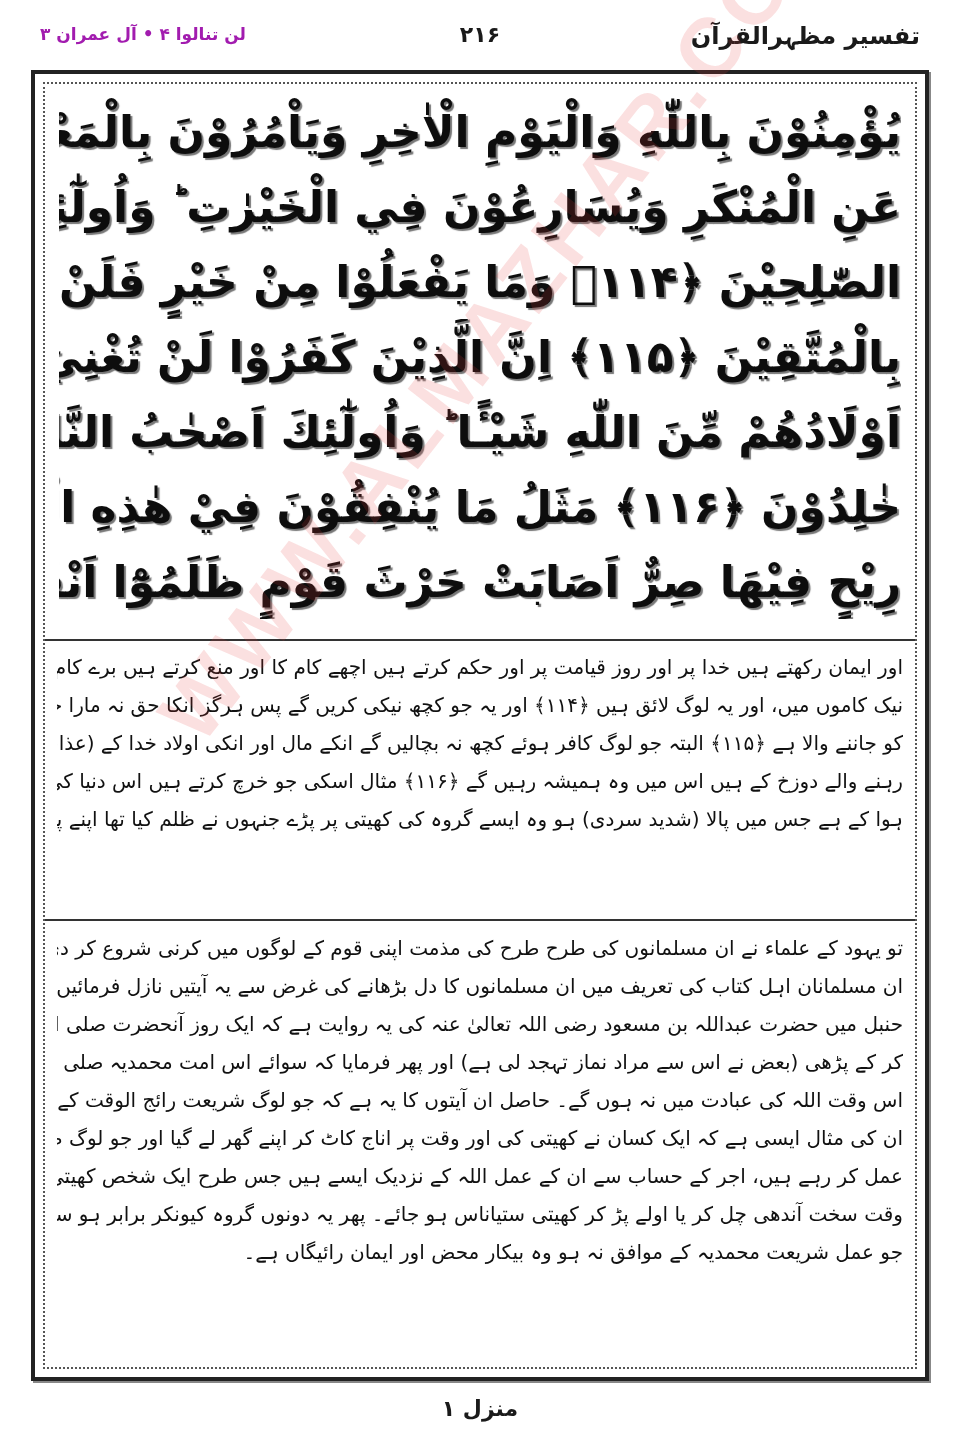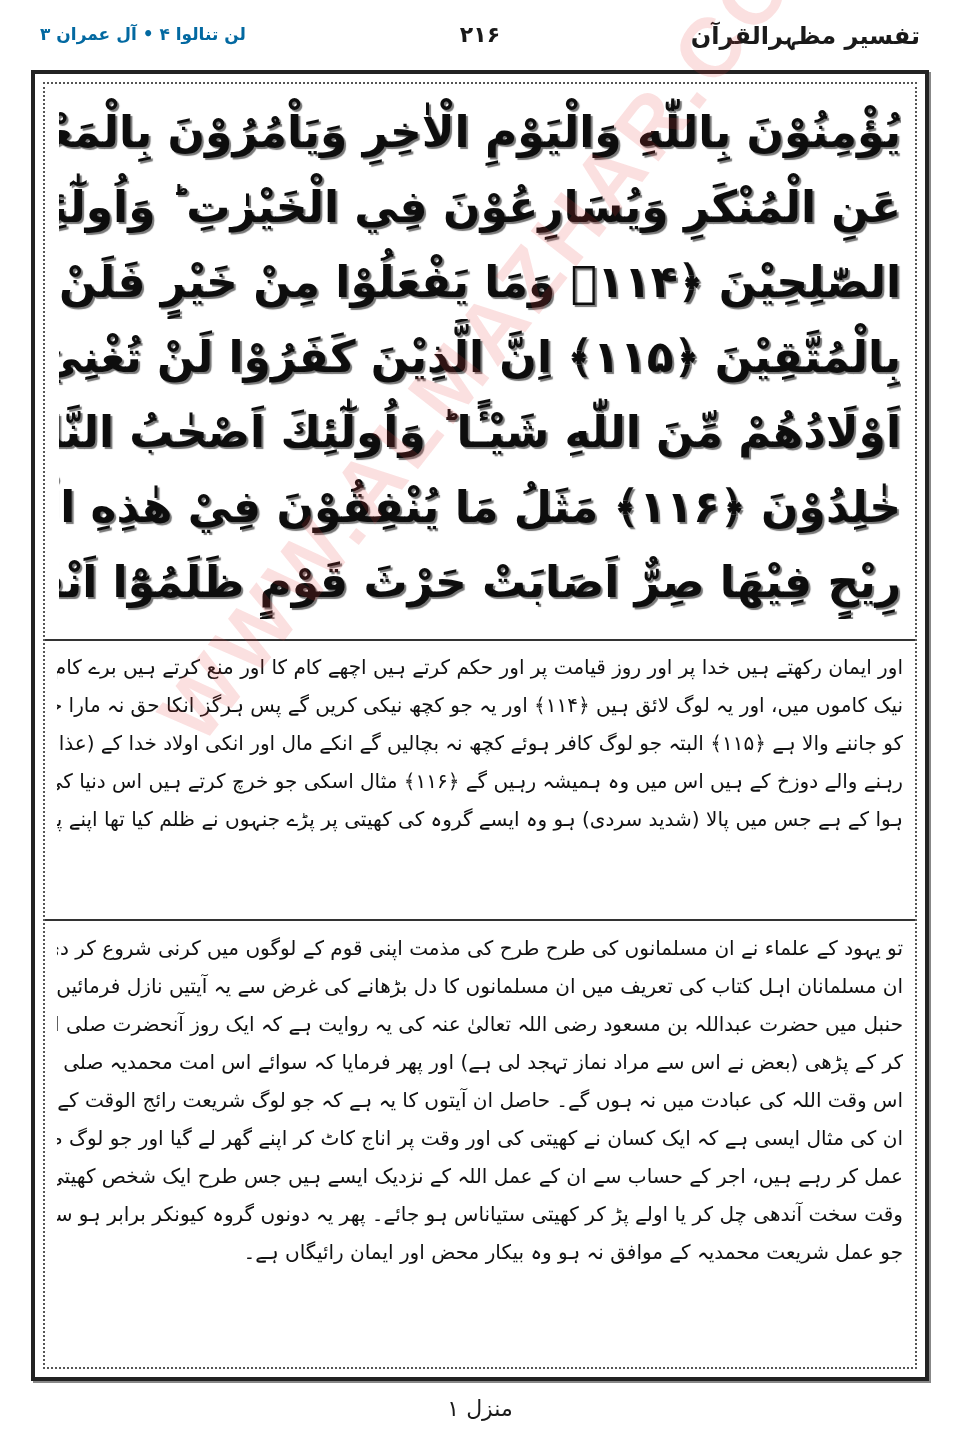--- a/index.html
+++ b/index.html
@@ -1,35 +1,35 @@
 <!DOCTYPE html>
 <html><head>
 <meta charset="utf-8">
 <style>
   html, body { margin: 0; padding: 0; background: #ffffff; }
   body { width: 960px; height: 1447px; position: relative; overflow: hidden; font-family: "DejaVu Sans", sans-serif; color: #111; }
 
   .header { position: absolute; top: 20px; left: 40px; right: 40px; height: 34px; }
   .header .h-right { position: absolute; right: 0; top: 2px; font-size: 24px; font-weight: bold; direction: rtl; color: #1a1a1a; }
   .header .h-center { position: absolute; left: 0; right: 0; text-align: center; top: 2px; font-size: 22px; font-weight: bold; color: #1a1a1a; }
-  .header .h-left { position: absolute; left: 0; top: 4px; font-size: 17px; font-weight: bold; direction: rtl; color: #0369a1; }
+  .header .h-left { position: absolute; left: 0; top: 4px; font-size: 17px; font-weight: bold; direction: rtl; color: #a21caf; }
 
   .frame { position: absolute; left: 31px; top: 70px; width: 898px; height: 1311px; border: 4px solid #222; box-sizing: border-box; box-shadow: 2px 2px 0 #888; }
   .frame-inner { position: absolute; left: 8px; top: 8px; right: 8px; bottom: 8px; border: 2px dotted #555; }
 
   .quran { position: absolute; left: 0; right: 0; top: 0; height: 545px; direction: rtl; padding: 10px 14px 0 14px; box-sizing: border-box; }
   .q-line { font-family: "DejaVu Sans", sans-serif; font-weight: bold; font-size: 44px; line-height: 75px; height: 75px; text-align: justify; text-align-last: justify; white-space: nowrap; overflow: hidden; color: #0d0d0d; text-shadow: 2px 2px 1px #777; }
 
   .divider { position: absolute; left: 0; right: 0; height: 0; border-top: 2px solid #333; }
 
   .trans { position: absolute; left: 0; right: 0; direction: rtl; padding: 0 12px; box-sizing: border-box; }
   .t-line { font-family: "DejaVu Sans", sans-serif; font-size: 20px; line-height: 38px; height: 38px; text-align: justify; text-align-last: justify; white-space: nowrap; overflow: hidden; color: #111; }
   .t-line.last { text-align-last: right; }
 
-  .footer { position: absolute; top: 1396px; left: 0; right: 0; text-align: center; font-size: 22px; font-weight: normal; direction: rtl; color: #1a1a1a; }
+  .footer { position: absolute; top: 1396px; left: 0; right: 0; text-align: center; font-size: 22px; font-weight: bold; direction: rtl; color: #1a1a1a; }
 
   .watermark { position: absolute; left: 140px; top: 700px; font-family: "Liberation Sans", sans-serif; font-weight: bold; font-size: 84px; color: rgba(230, 60, 60, 0.16); transform: rotate(-52deg); transform-origin: left top; white-space: nowrap; letter-spacing: 6px; pointer-events: none; }
 </style>
 </head>
 <body>
 
 <div class="header">
   <span class="h-right">تفسیر مظہرالقرآن</span>
   <span class="h-center">۲۱۶</span>
   <span class="h-left">لن تنالوا ۴ • آل عمران ۳</span>

